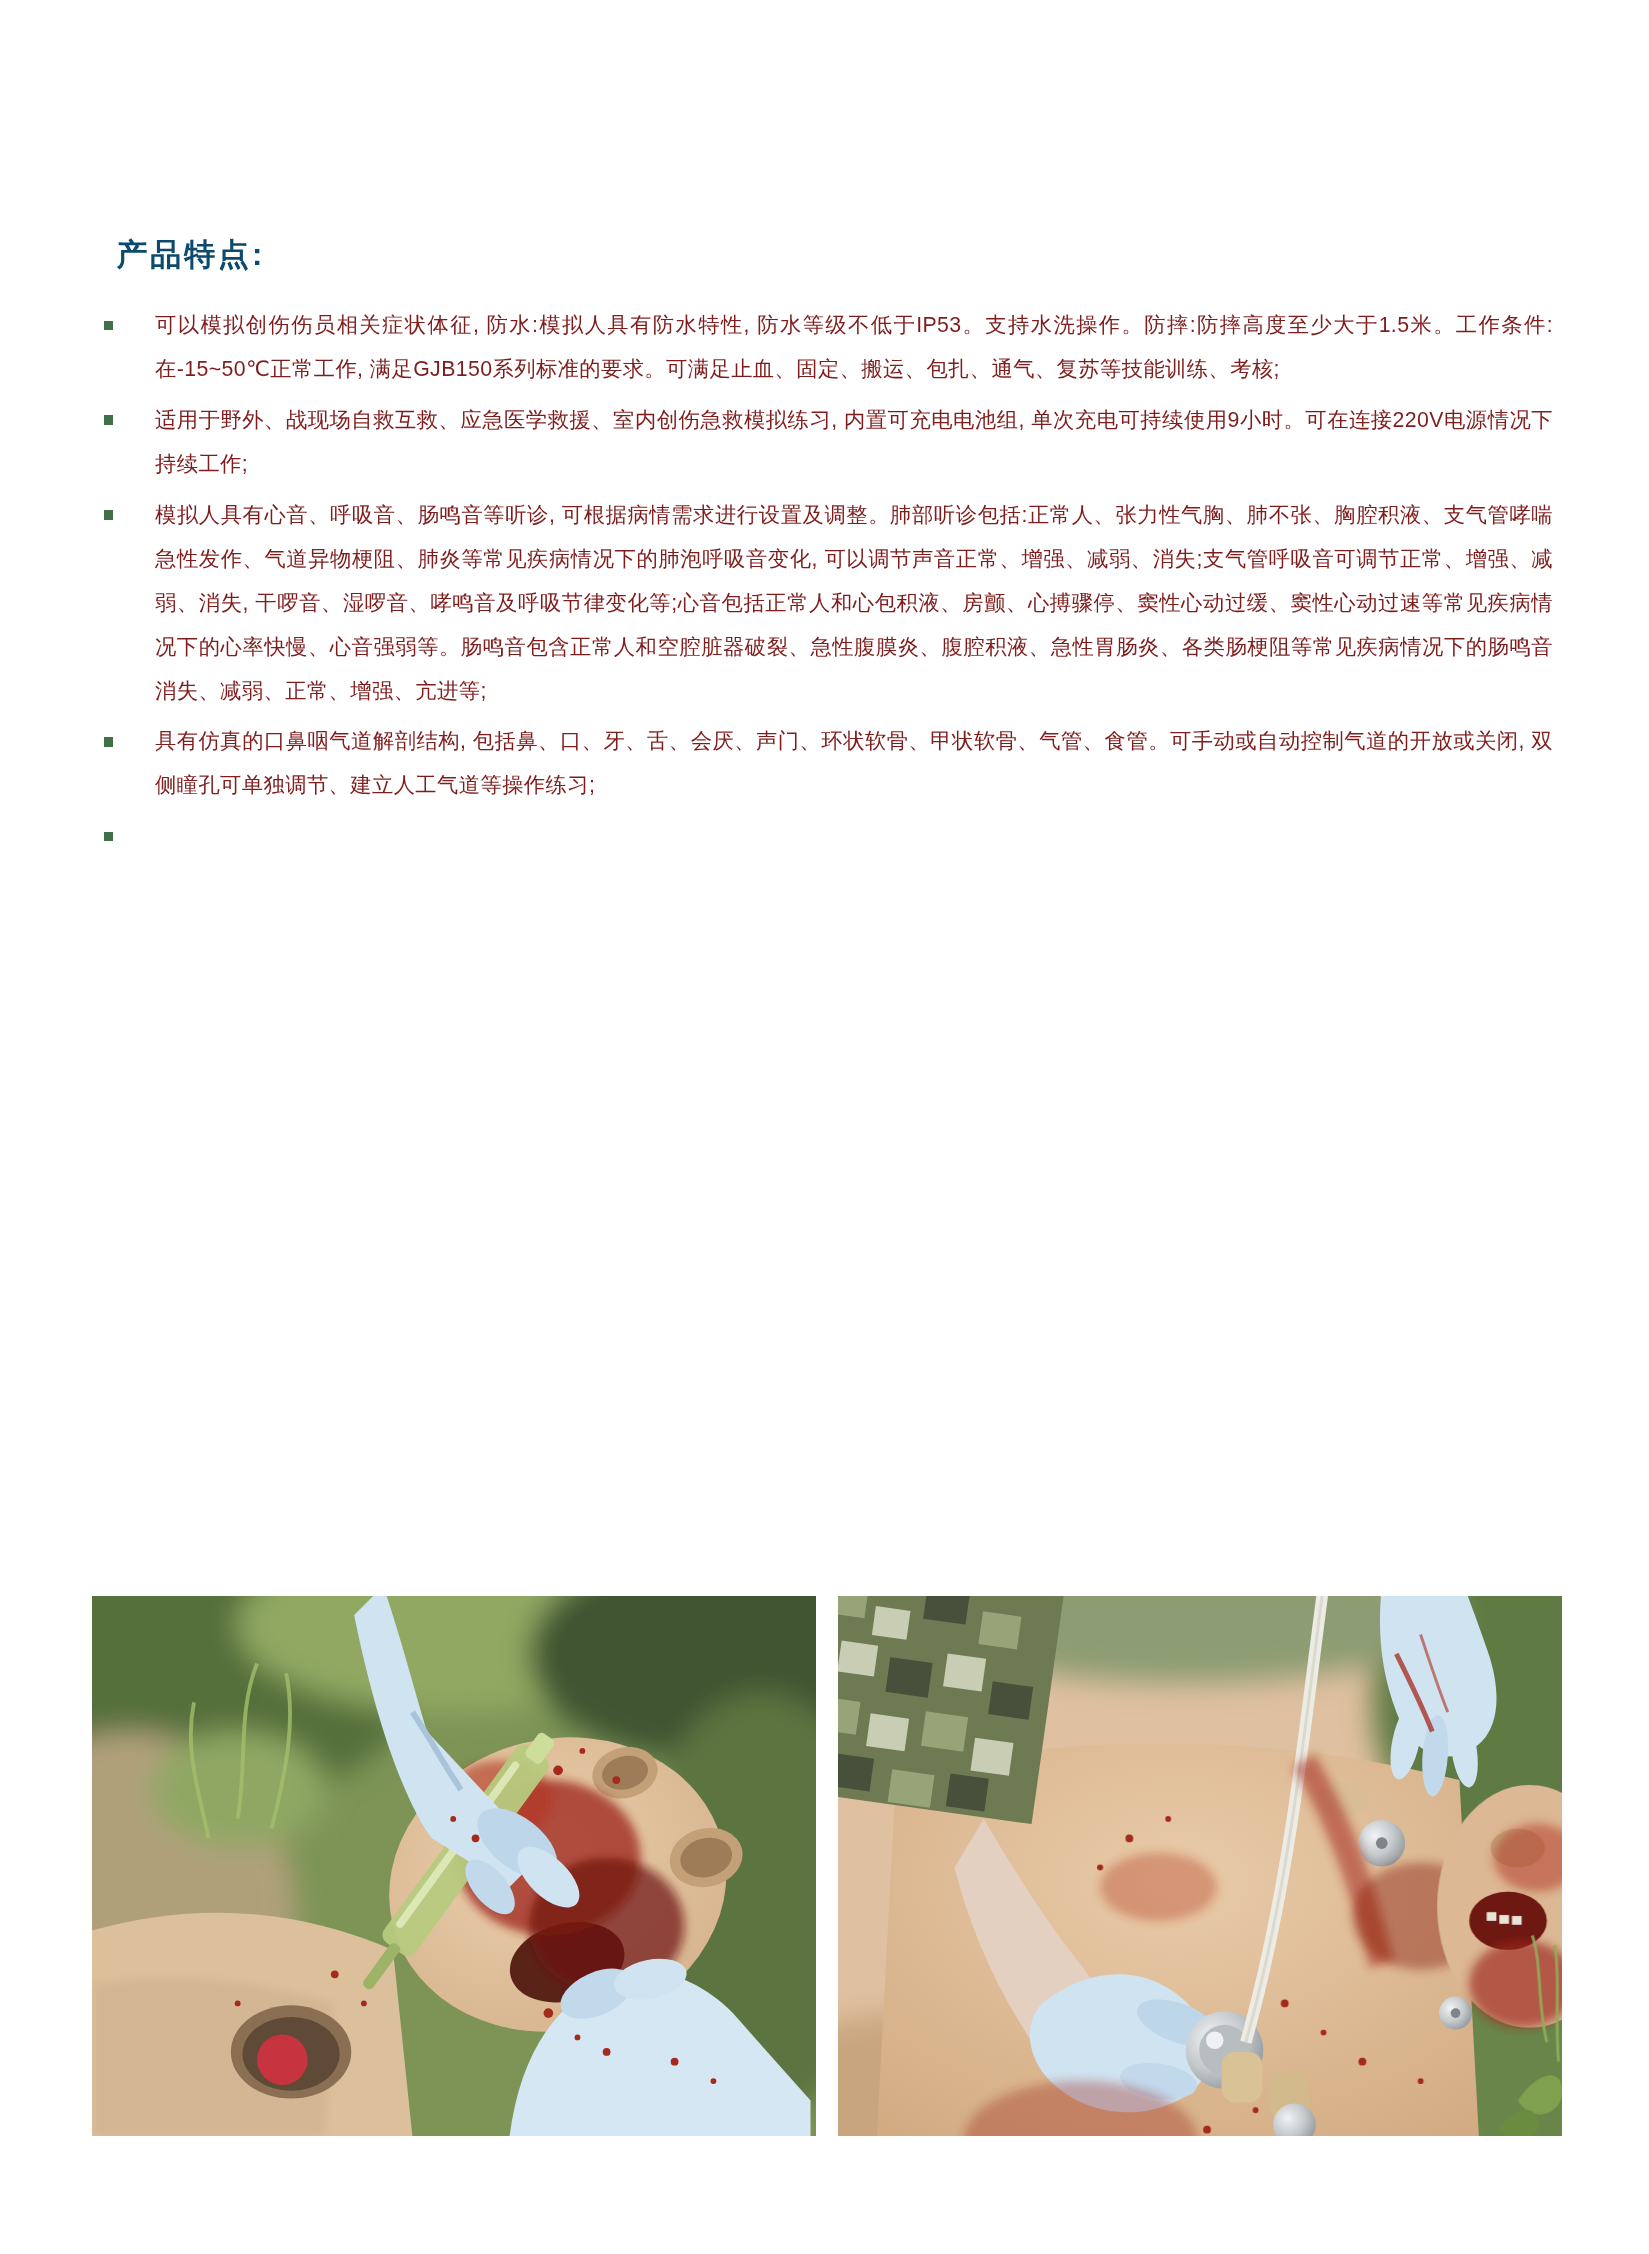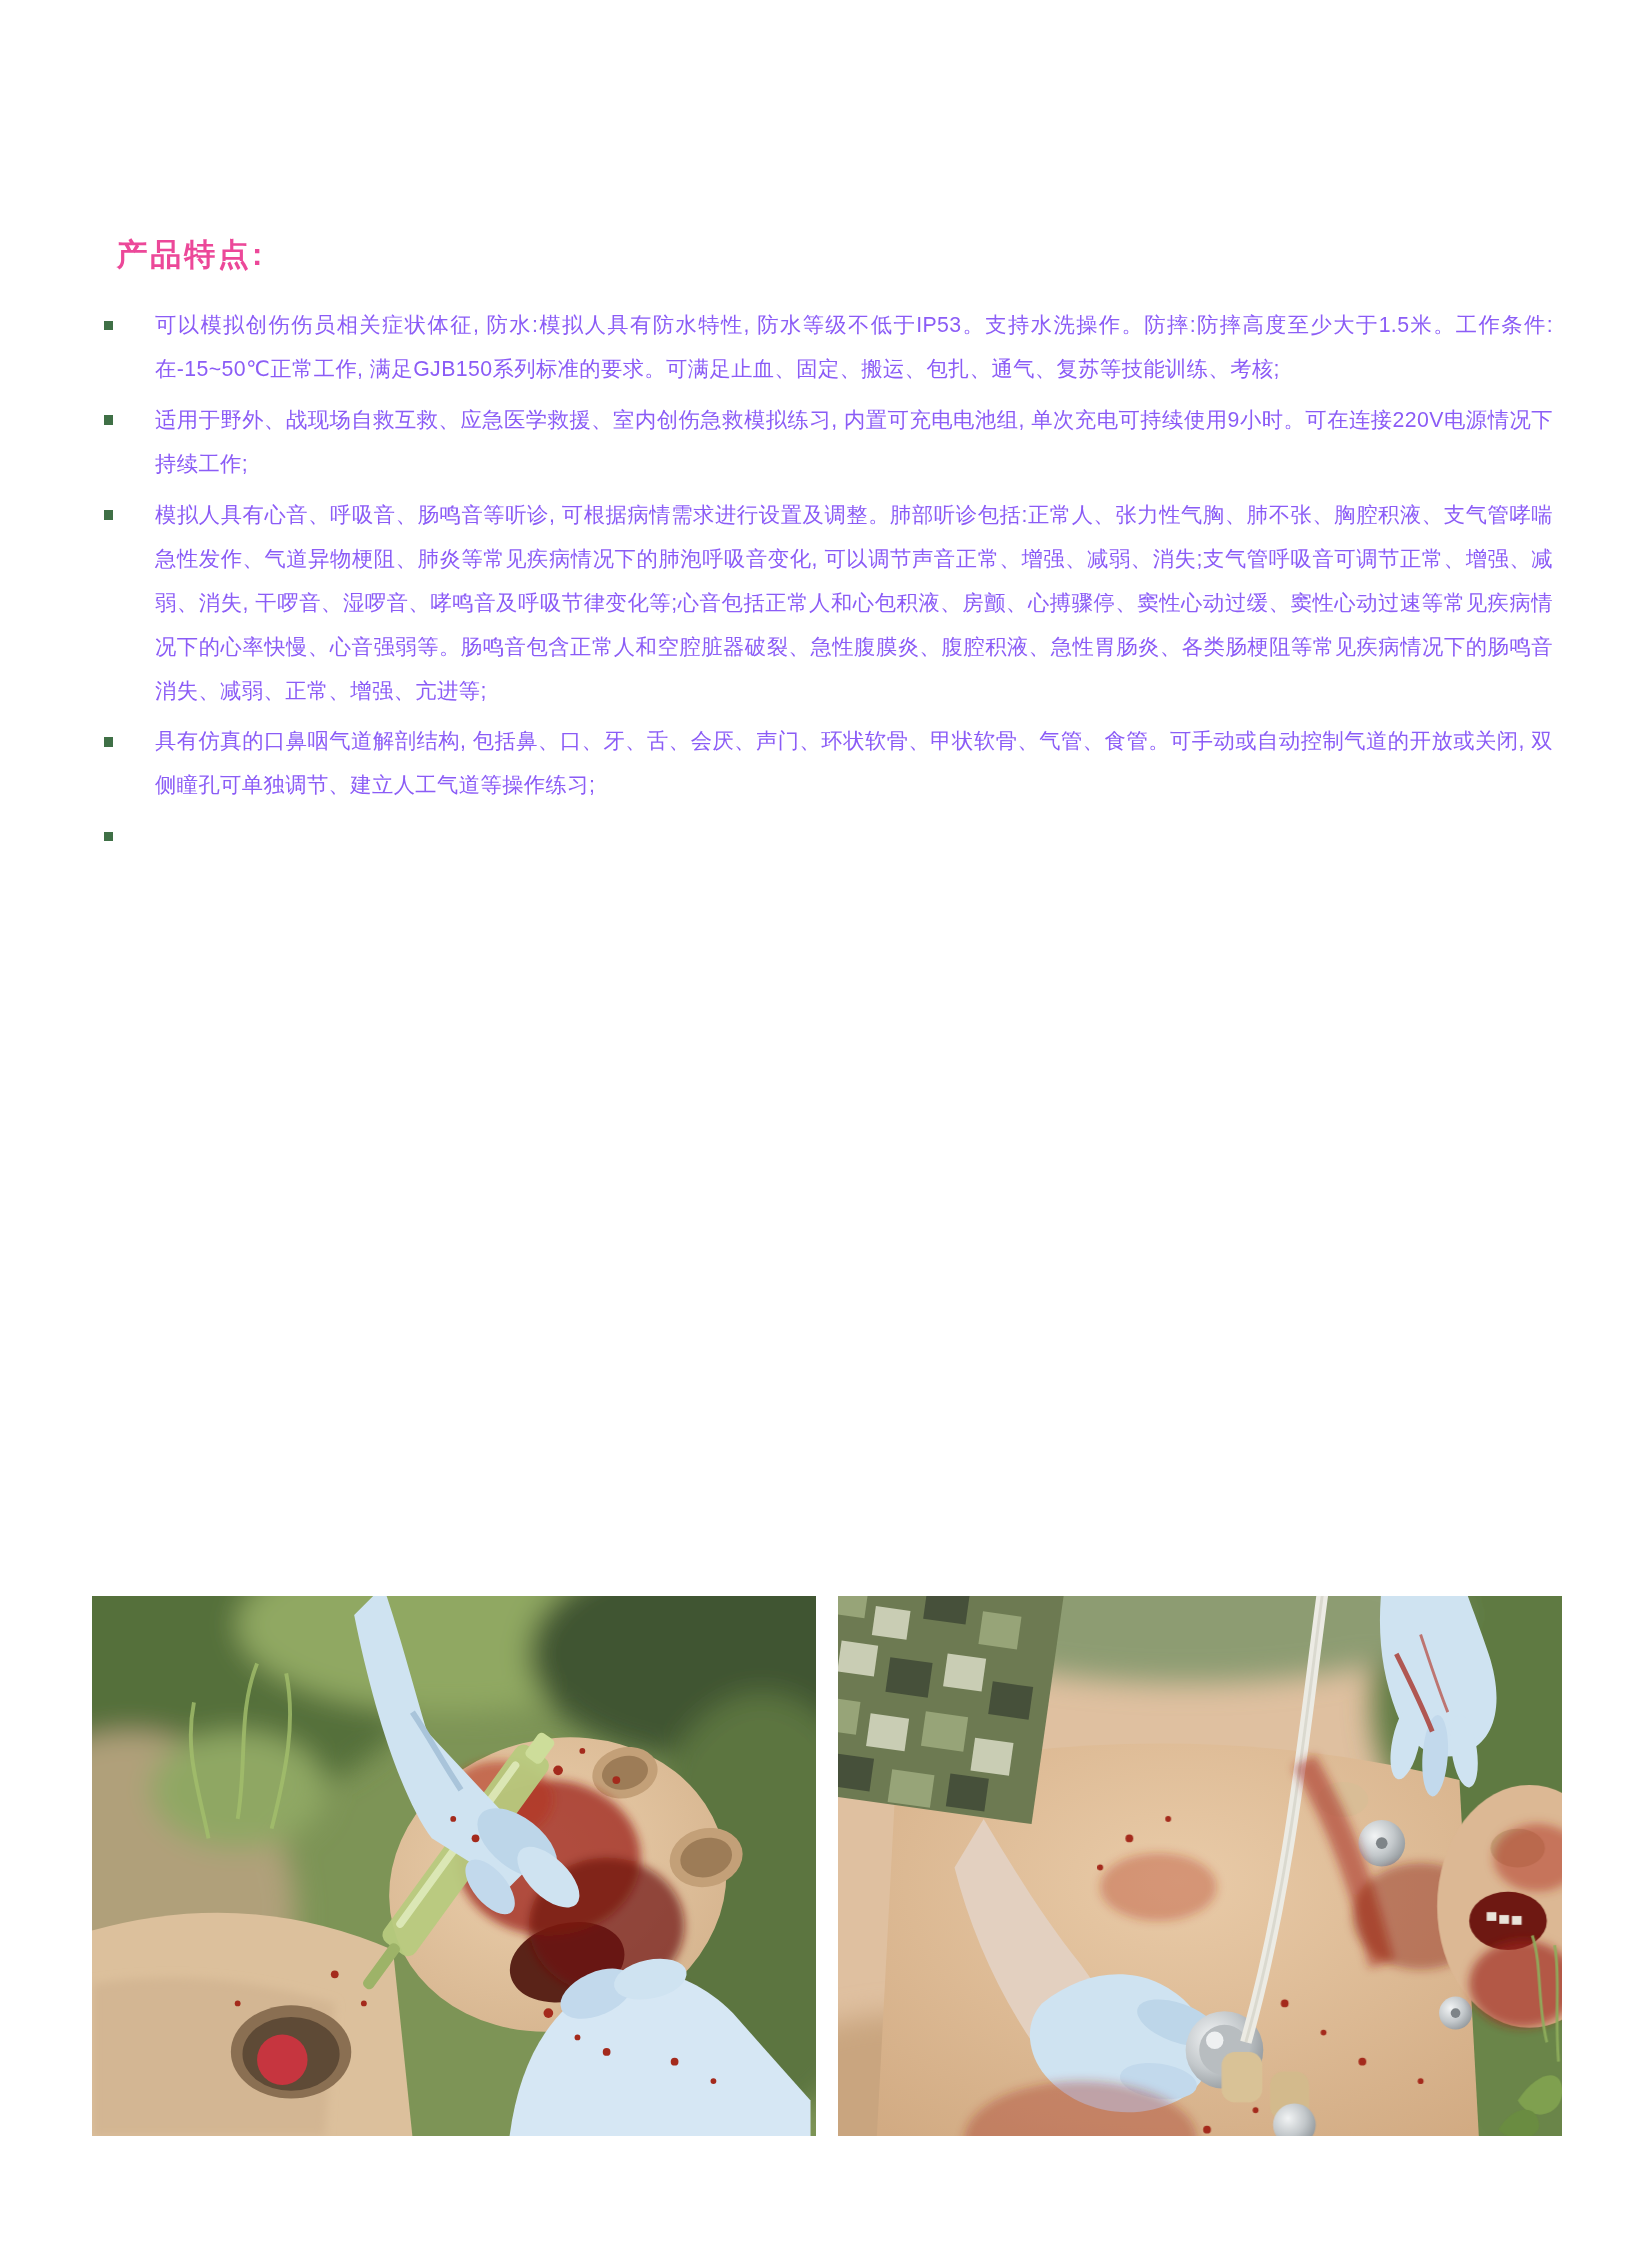--- a/index.html
+++ b/index.html
@@ -16,34 +16,34 @@
     left:97px;
     top:238px;
     width:1456px;
   }
   .section-title{
     margin:0 0 31px 19.4px;
     font-size:31px;
     line-height:1.1;
     font-weight:700;
     letter-spacing:2.9px;
-    color:#ec4899;
+    color:#0c4a6e;
   }
   ul.features{
     list-style:none;
     margin:0;
     padding:0;
   }
   ul.features li{
     position:relative;
     padding-left:58px;
     margin:0 0 6.8px 0;
     font-size:21.3px;
     line-height:44px;
-    color:#8b5cf6;
+    color:#7f1d1d;
     text-align:justify;
     letter-spacing:0.4px;
   }
   .bullet{
     position:absolute;
     left:6.8px;
     top:17.5px;
     width:9.7px;
     height:9.7px;
     background:#3F7046;

